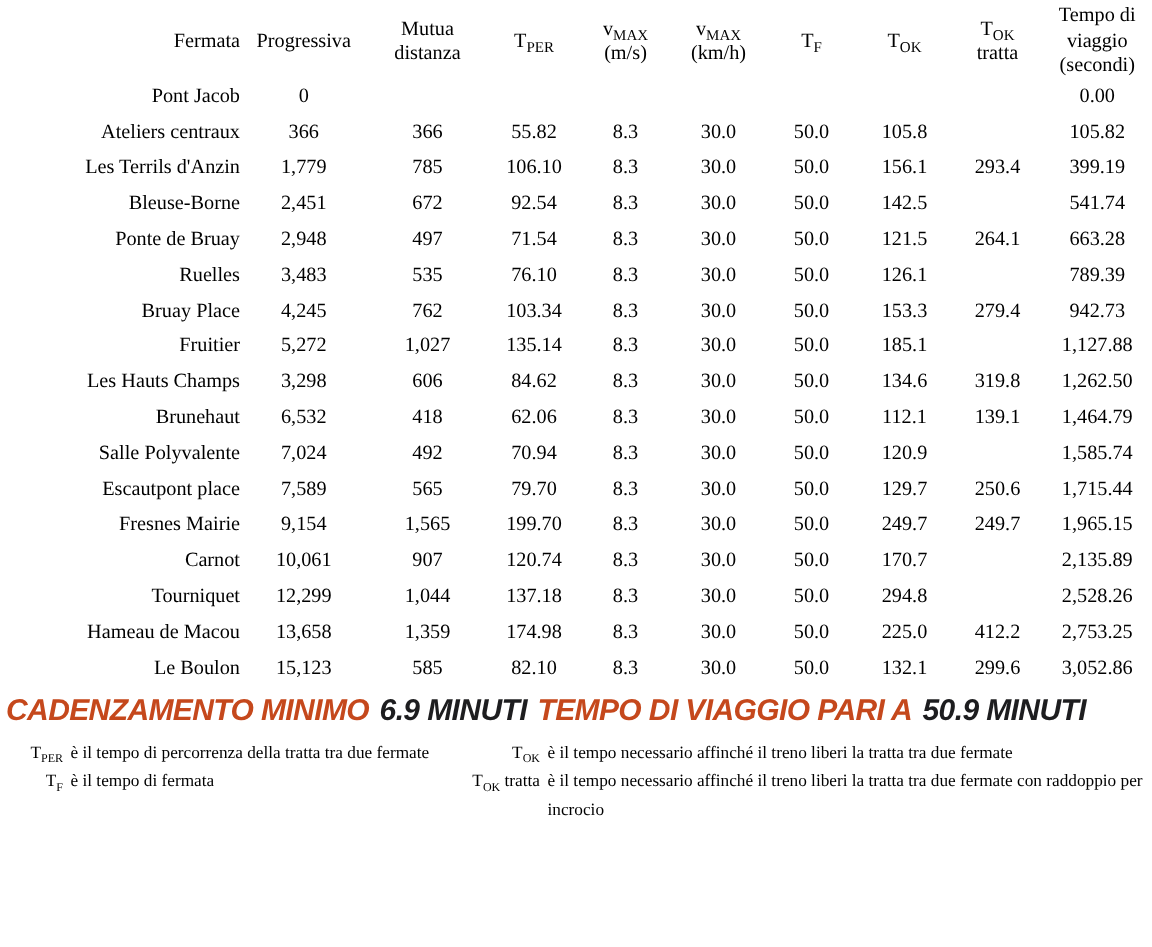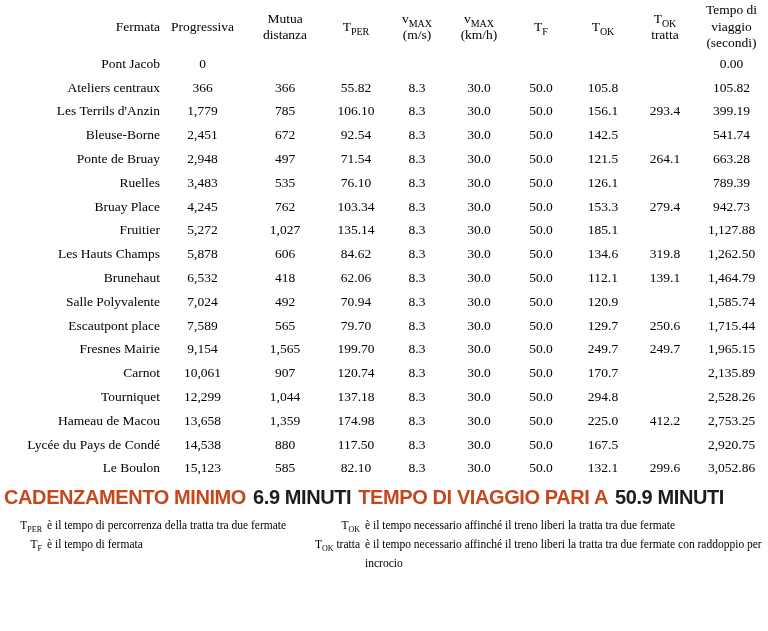--- a/index.html
+++ b/index.html
@@ -25,20 +25,21 @@
     font-size: 13.5px; text-align: center; height: 23.8px; padding: 0;
     vertical-align: middle; white-space: nowrap;
   }
   sub { font-size: 10px; line-height: 0; }
   
   .summary {
     margin: 6px 0 0 4px;
     font-family: "Liberation Sans", sans-serif;
     font-weight: bold; font-size: 20px; letter-spacing: -0.4px;
     white-space: nowrap;
+    font-style: italic;
   }
   .summary span { margin-right: 7px; }
   .summary .accent { color: #c5481c; }
   .summary .value  { color: #1d1d1f; }
   
   .footnotes {
     display: flex; margin-top: 7px; font-size: 11.5px; color: #000;
   }
   .footnotes sub { font-size: 8px; }
   .fn-col-left  { width: 296px; }
@@ -180,21 +181,21 @@
         <td>135.14</td>
         <td>8.3</td>
         <td>30.0</td>
         <td>50.0</td>
         <td>185.1</td>
         <td></td>
         <td>1,127.88</td>
       </tr>
       <tr>
         <td class="left">Les Hauts Champs</td>
-        <td>5,878</td>
+        <td>3,298</td>
         <td>606</td>
         <td>84.62</td>
         <td>8.3</td>
         <td>30.0</td>
         <td>50.0</td>
         <td>134.6</td>
         <td>319.8</td>
         <td>1,262.50</td>
       </tr>
       <tr>
@@ -273,32 +274,20 @@
         <td class="left">Hameau de Macou</td>
         <td>13,658</td>
         <td>1,359</td>
         <td>174.98</td>
         <td>8.3</td>
         <td>30.0</td>
         <td>50.0</td>
         <td>225.0</td>
         <td>412.2</td>
         <td>2,753.25</td>
-      </tr>
-      <tr>
-        <td class="left">Lycée du Pays de Condé</td>
-        <td>14,538</td>
-        <td>880</td>
-        <td>117.50</td>
-        <td>8.3</td>
-        <td>30.0</td>
-        <td>50.0</td>
-        <td>167.5</td>
-        <td></td>
-        <td>2,920.75</td>
       </tr>
       <tr>
         <td class="left">Le Boulon</td>
         <td>15,123</td>
         <td>585</td>
         <td>82.10</td>
         <td>8.3</td>
         <td>30.0</td>
         <td>50.0</td>
         <td>132.1</td>

